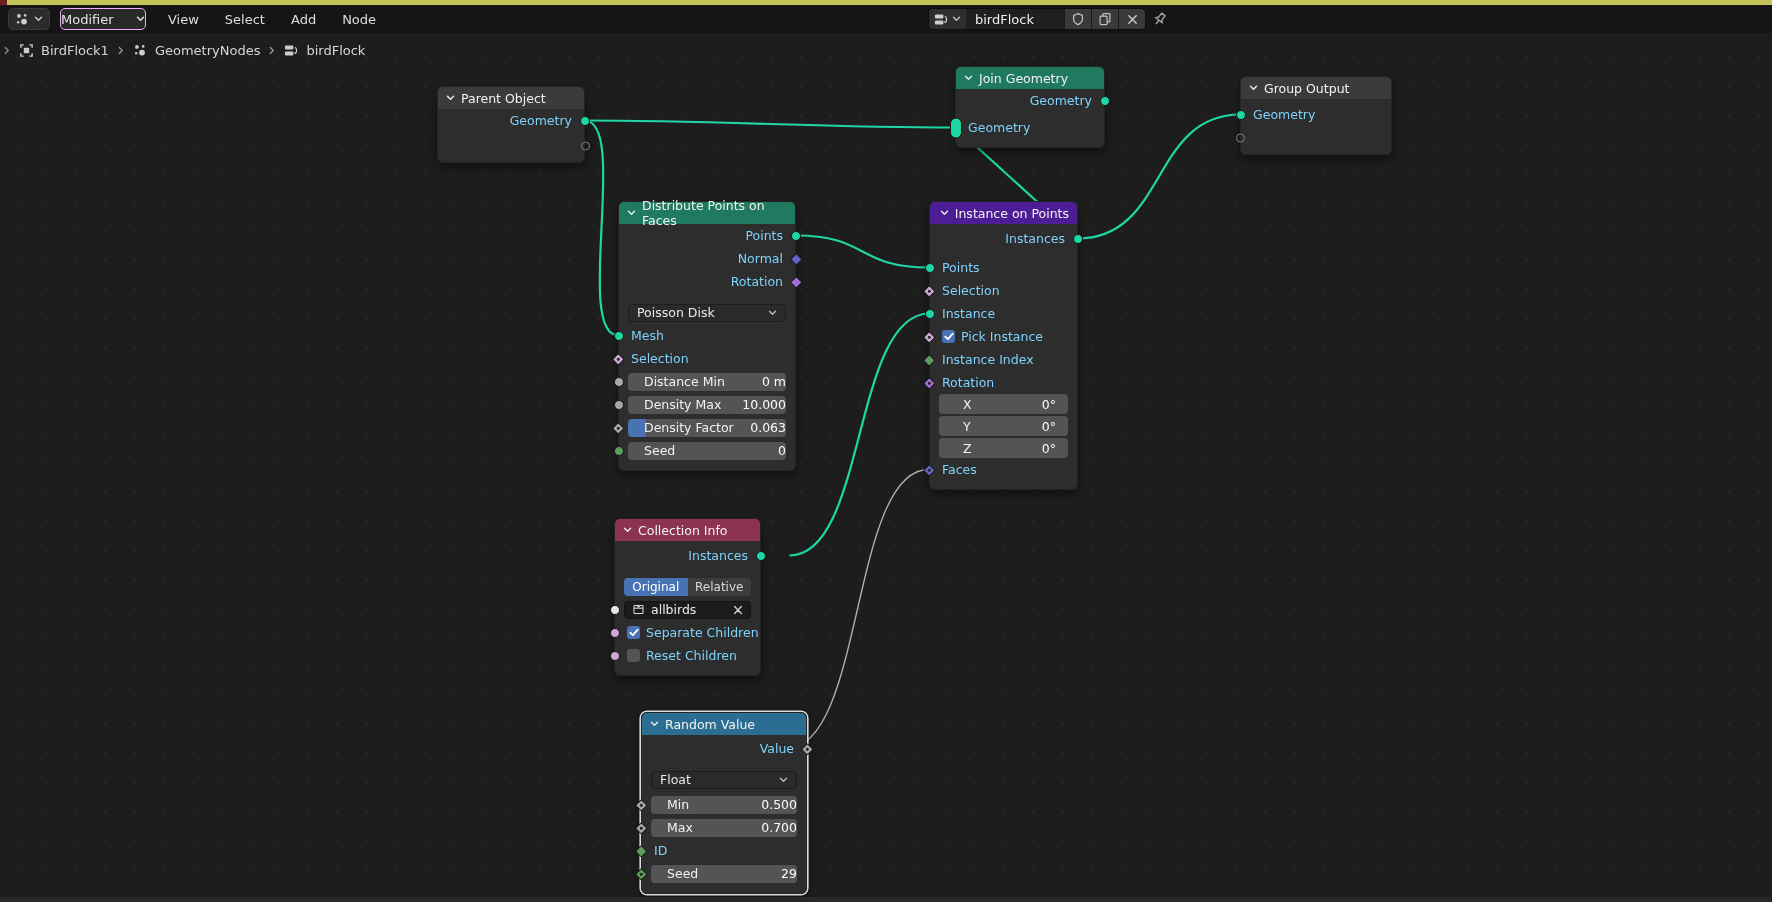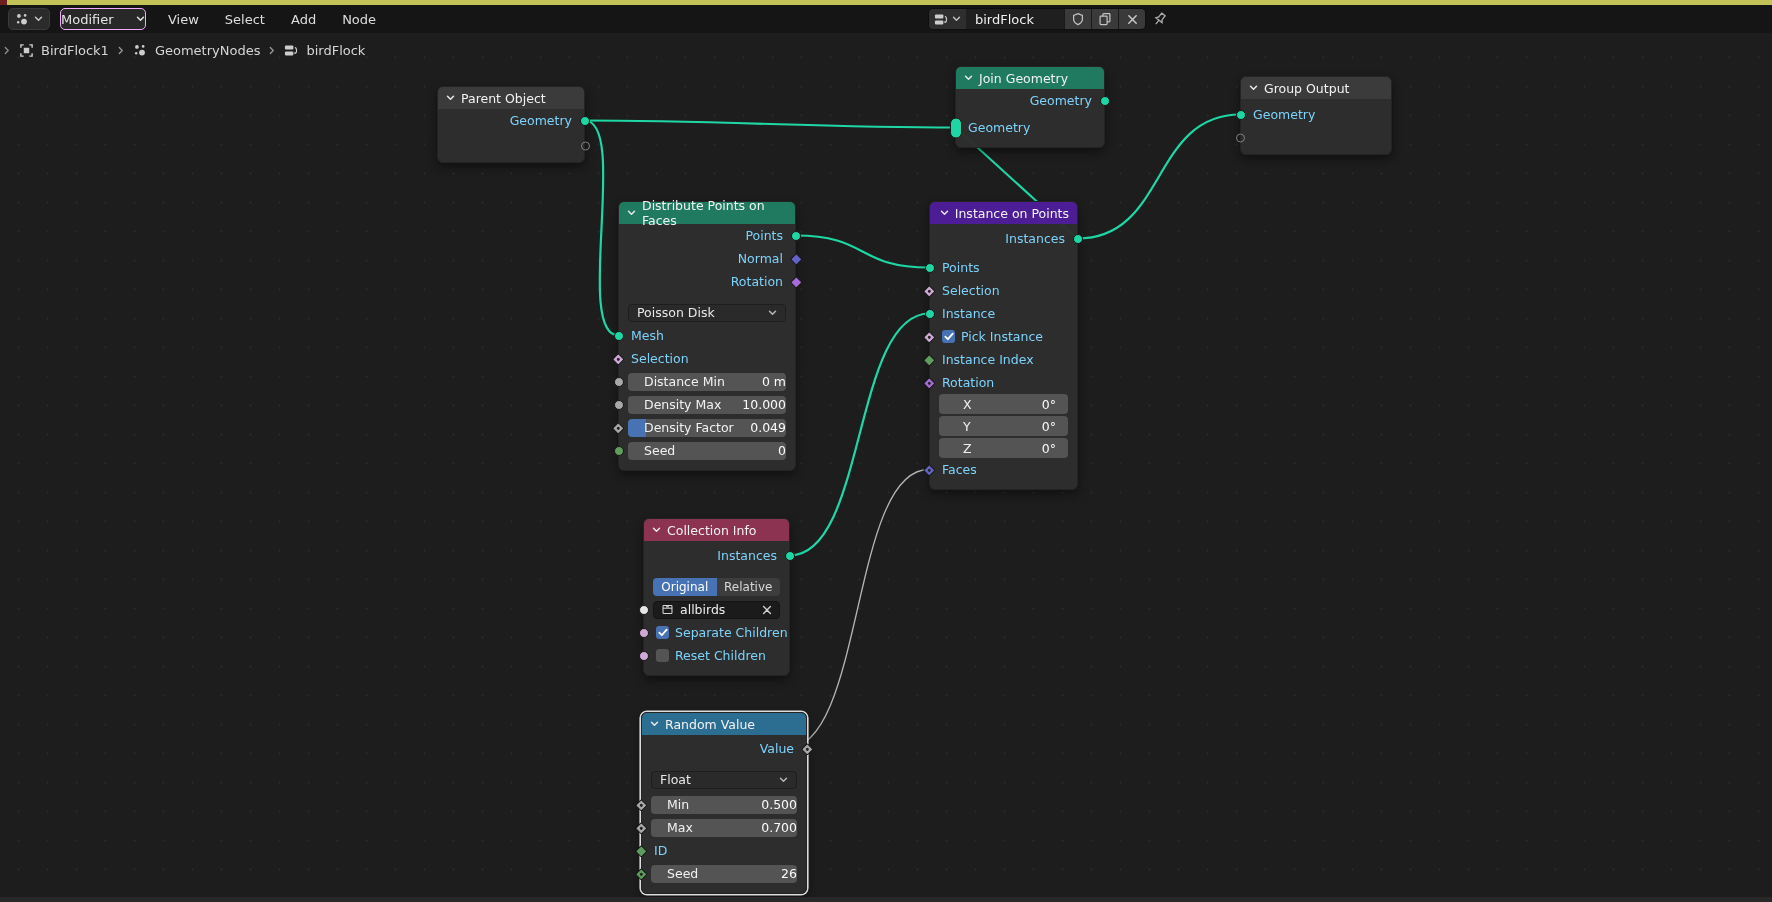--- a/index.html
+++ b/index.html
@@ -339,21 +339,21 @@
             <div class="field">
               <div class="fl">Density Max</div>
               <div class="fv">10.000</div>
             </div>
           </div>
           <div class="nrow" style="height: 23px;">
             <div class="sock sleft diamond dot" style="background: rgb(168, 168, 168);"></div>
             <div class="field">
               <div class="fill" style="width: 11.2%;"></div>
               <div class="fl">Density Factor</div>
-              <div class="fv">0.049</div>
+              <div class="fv">0.063</div>
             </div>
           </div>
           <div class="nrow" style="height: 23px;">
             <div class="sock sleft" style="background: rgb(93, 158, 93);"></div>
             <div class="field">
               <div class="fl">Seed</div>
               <div class="fv">0</div>
             </div>
           </div>
           <div style="height: 8px;"></div>
@@ -417,21 +417,21 @@
                 <div class="fv">0°</div>
               </div>
             </div>
           </div>
           <div class="nrow in" style="height: 23px;">
             <div class="sock sleft diamond dot" style="background: rgb(99, 99, 199);"></div>
             <div class="lab">Faces</div>
           </div>
           <div style="height: 8px;"></div>
         </div>
-        <div class="node" style="left: 643px; top: 485px; width: 147px;">
+        <div class="node" style="left: 614px; top: 485px; width: 147px;">
           <div class="nhead" style="background: rgb(140, 51, 82);">
             <div class="collapse">
               <svg width="9" height="6" viewBox="0 0 10 7">
                 <path d="M1.5 1.5 5 5 8.5 1.5" fill="none" stroke="currentColor" stroke-width="1.7" stroke-linecap="round" stroke-linejoin="round"></path>
               </svg>
             </div>
             <div>Collection Info</div>
           </div>
           <div style="height: 3px;"></div>
           <div class="nrow out" style="height: 23px;">
@@ -520,21 +520,21 @@
             </div>
           </div>
           <div class="nrow in" style="height: 23px;">
             <div class="sock sleft diamond" style="background: rgb(93, 158, 93);"></div>
             <div class="lab">ID</div>
           </div>
           <div class="nrow" style="height: 23px;">
             <div class="sock sleft diamond dot" style="background: rgb(93, 158, 93);"></div>
             <div class="field">
               <div class="fl">Seed</div>
-              <div class="fv">26</div>
+              <div class="fv">29</div>
             </div>
           </div>
           <div style="height: 8px;"></div>
         </div>
       </div>
   </div>
 
   <div id="bottomstrip"></div>
 </div>
 

